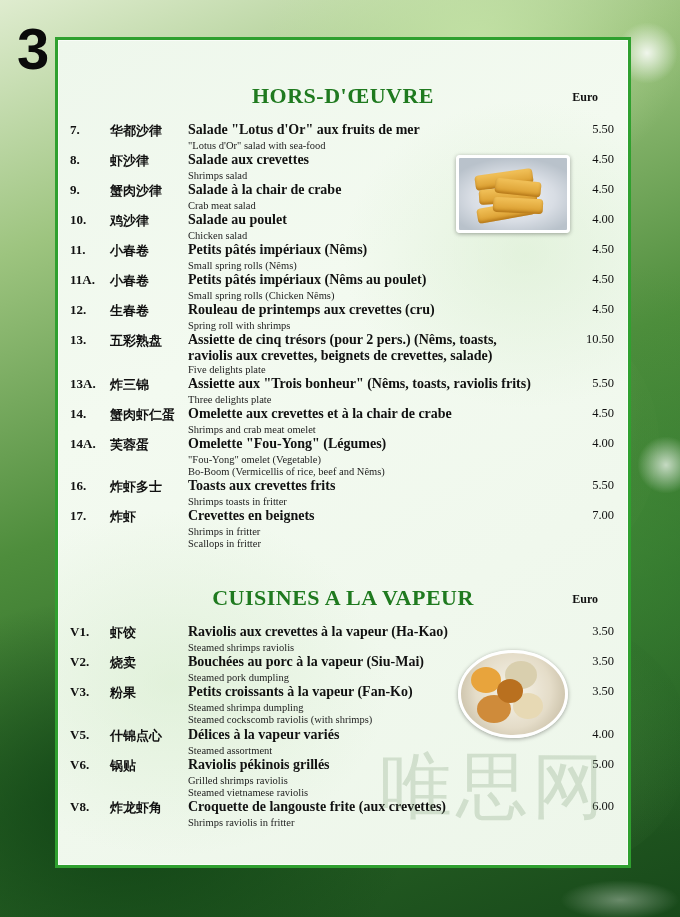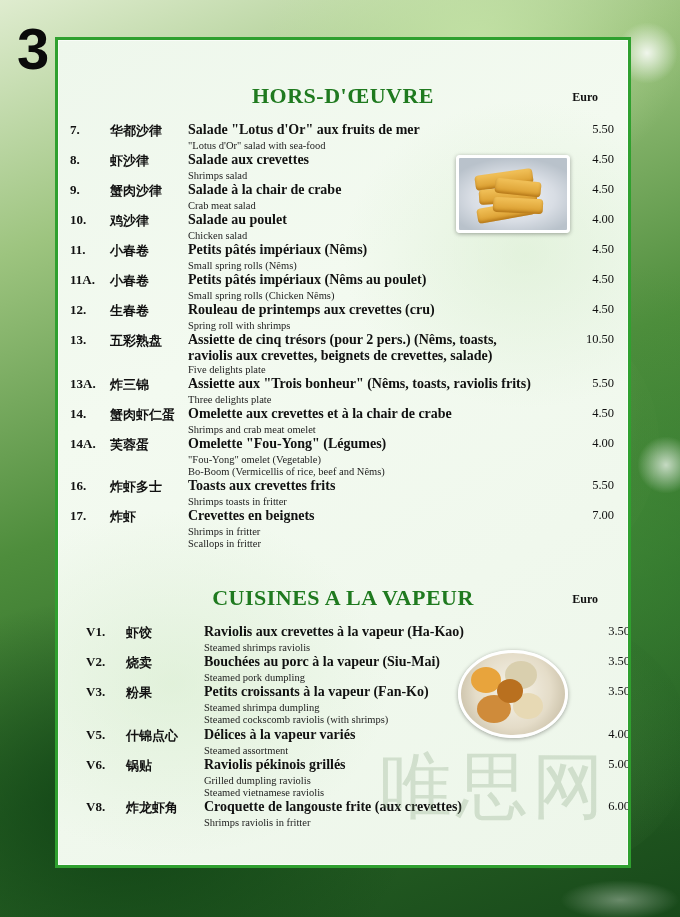--- a/index.html
+++ b/index.html
@@ -431,21 +431,21 @@
               <td></td>
             </tr>
       </tbody>
         </table>
 
       <div style="position:relative; padding-top:22px;">
         <div class="section-title">CUISINES A LA VAPEUR</div>
         <div class="euro-label" style="top:42px;">Euro</div>
       </div>
 
-      <table class="menu" style="margin-top:8px;margin-left:16px;">
+      <table class="menu" style="margin-top:8px;">
         <tbody>
             <tr>
           <td class="c-num">V1.</td>
           <td class="c-cn">虾饺</td>
           <td class="c-name">
                 <div class="fr">Raviolis aux crevettes à la vapeur (Ha-Kao)</div>
               </td>
           <td class="c-price">3.50</td>
         </tr>
         <tr>
@@ -511,21 +511,21 @@
           <td class="c-num">V6.</td>
           <td class="c-cn">锅贴</td>
           <td class="c-name">
                 <div class="fr">Raviolis pékinois grillés</div>
               </td>
           <td class="c-price">5.00</td>
         </tr>
         <tr>
               <td></td>
               <td></td>
-              <td class="en">Grilled dumpling raviolis</td>
+              <td class="en">Grilled shrimps raviolis</td>
               <td></td>
             </tr>
 
         <tr>
               <td></td>
               <td></td>
               <td class="en">Steamed vietnamese raviolis</td>
               <td></td>
             </tr>
 

